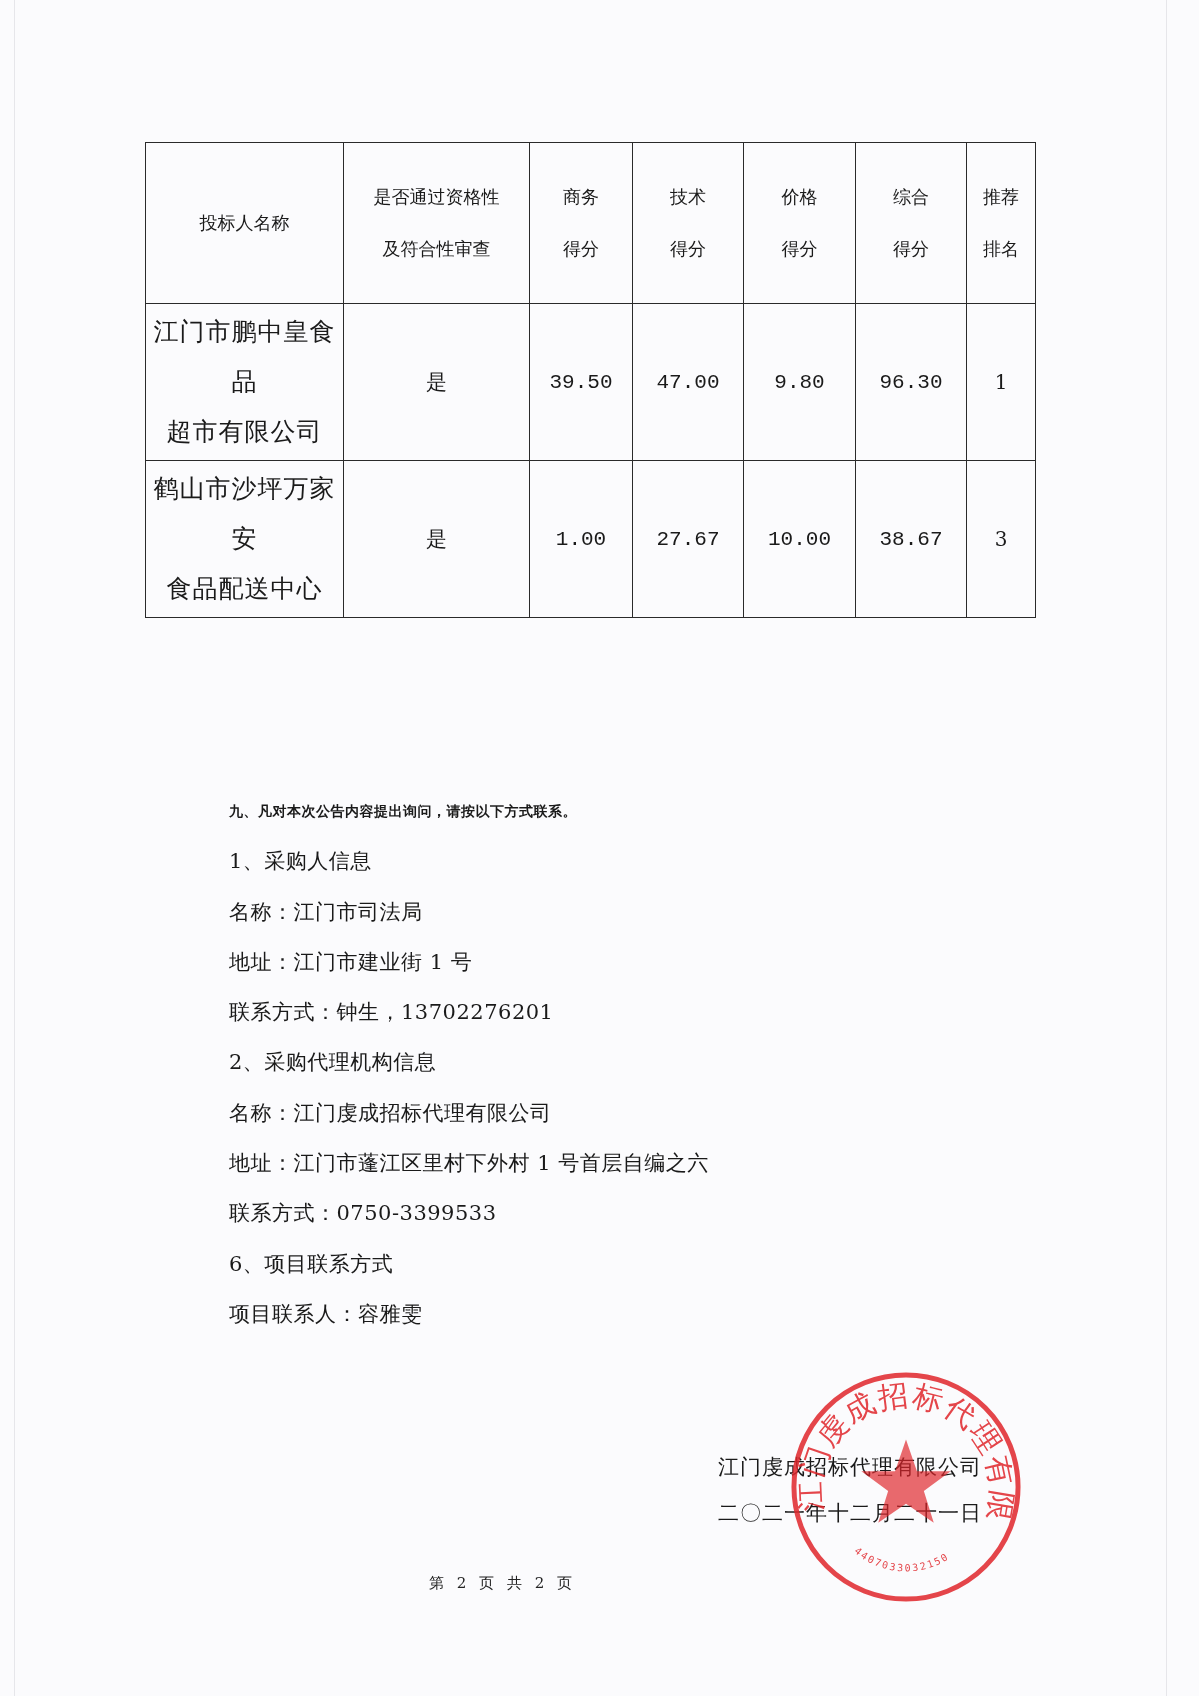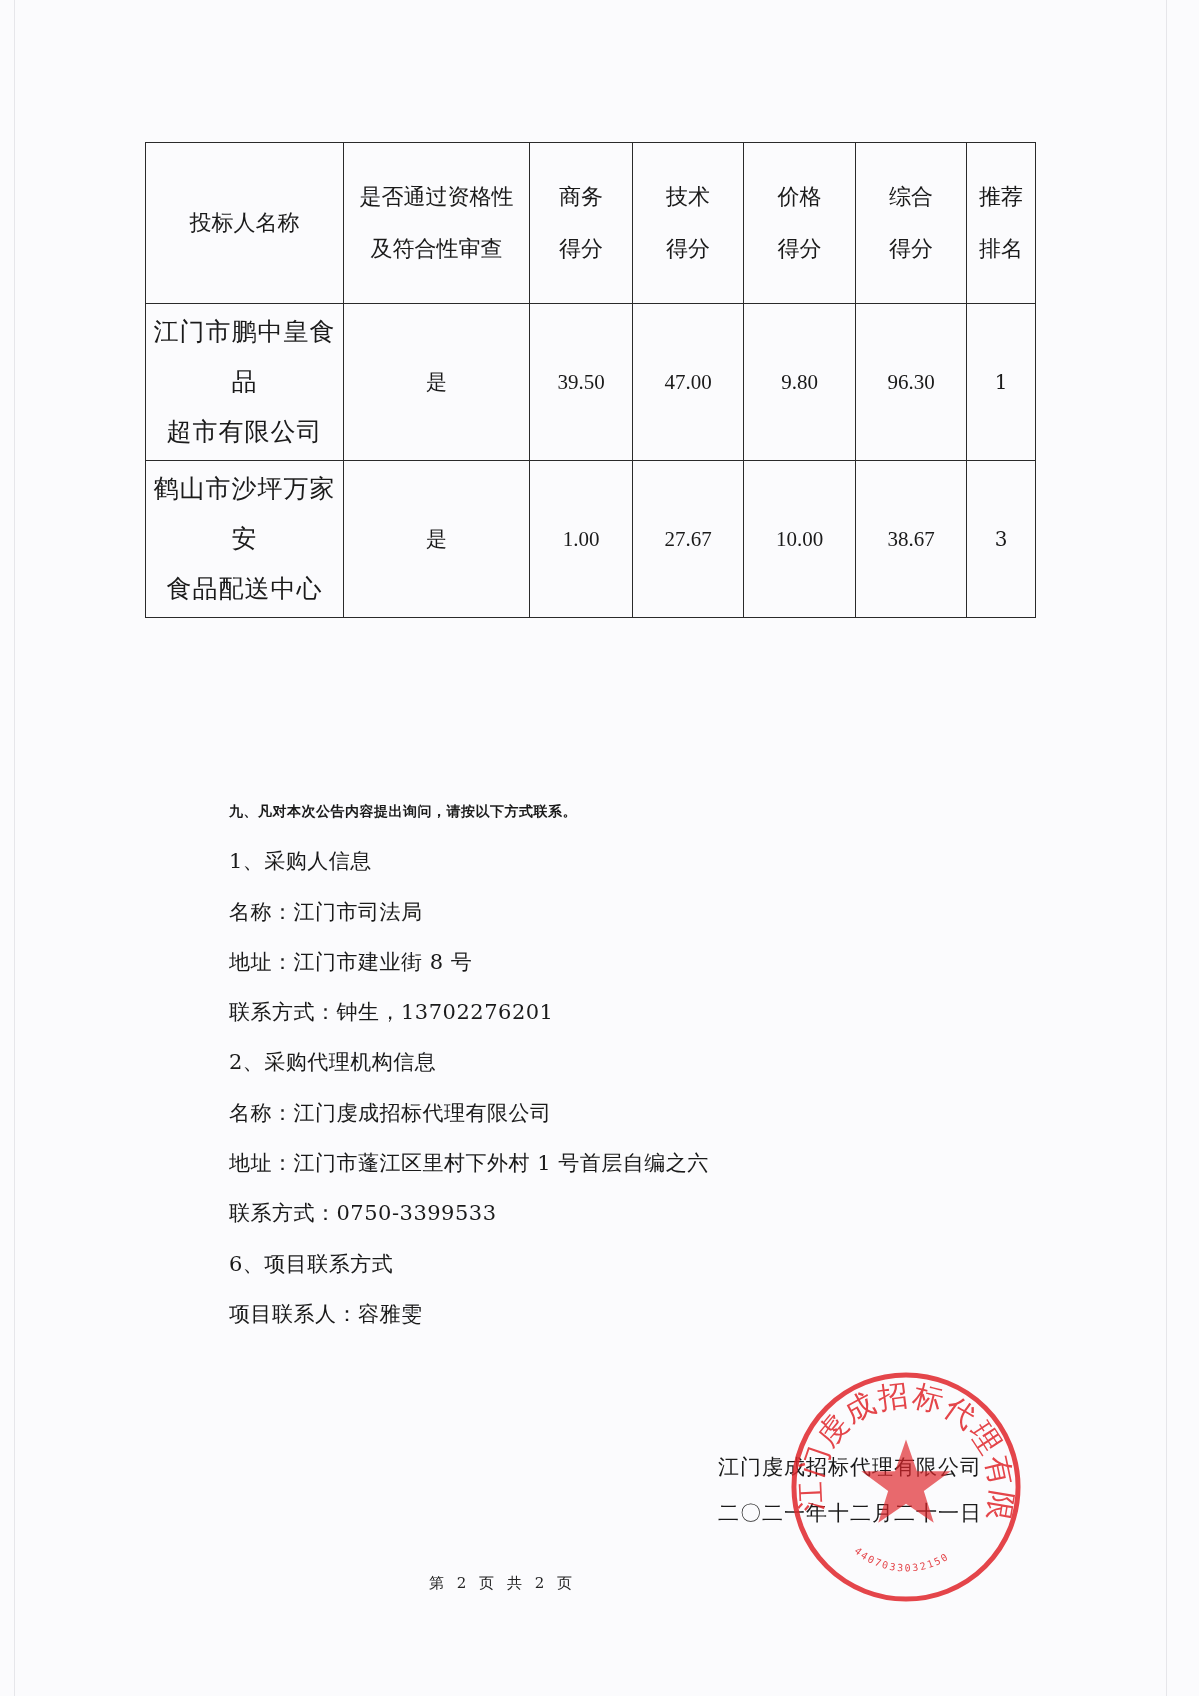--- a/index.html
+++ b/index.html
@@ -15,23 +15,23 @@
   table.score-table {
     position: absolute; left: 145px; top: 142px;
     width: 890px; border-collapse: collapse; table-layout: fixed;
   }
   table.score-table th, table.score-table td {
     border: 1.5px solid #2a2a2a; text-align: center; vertical-align: middle;
     font-weight: normal; padding: 0;
   }
   table.score-table thead tr { height: 161px; }
   table.score-table tbody tr { height: 157px; }
-  .hdr { font-size: 22px; line-height: 52px; }
+  .hdr { font-size: 18px; line-height: 52px; }
   .name { font-size: 25px; line-height: 50px; letter-spacing: 1px; }
-  .num { font-size: 21px; font-family: Liberation Serif, serif; letter-spacing: 0px; }
+  .num { font-size: 21px; font-family: Liberation Mono, monospace; letter-spacing: 0px; }
   .pass { font-size: 21px; }
   .rank { font-size: 20px; }
   .hdr span { display: block; }
 
   .contact { position: absolute; left: 229px; top: 792px; }
   .contact .line {
     font-size: 21px; height: 50.3px; line-height: 38px; white-space: pre; letter-spacing: 0.5px;
   }
   .contact .line.heading { font-weight: bold; font-family: "DejaVu Sans", "Liberation Sans", sans-serif; font-size: 14px; }
 
@@ -117,21 +117,21 @@
       <td class="num">38.67</td>
       <td class="rank">3</td>
     </tr>
   </tbody>
 </table>
 
 <div class="contact">
   <div class="line heading">九、凡对本次公告内容提出询问，请按以下方式联系。</div>
   <div class="line">1、采购人信息</div>
   <div class="line">名称：江门市司法局</div>
-  <div class="line">地址：江门市建业街 8 号</div>
+  <div class="line">地址：江门市建业街 1 号</div>
   <div class="line">联系方式：钟生，13702276201</div>
   <div class="line">2、采购代理机构信息</div>
   <div class="line">名称：江门虔成招标代理有限公司</div>
   <div class="line">地址：江门市蓬江区里村下外村 1 号首层自编之六</div>
   <div class="line">联系方式：0750-3399533</div>
   <div class="line">6、项目联系方式</div>
   <div class="line">项目联系人：容雅雯</div>
 </div>
 
 <div class="signature">

